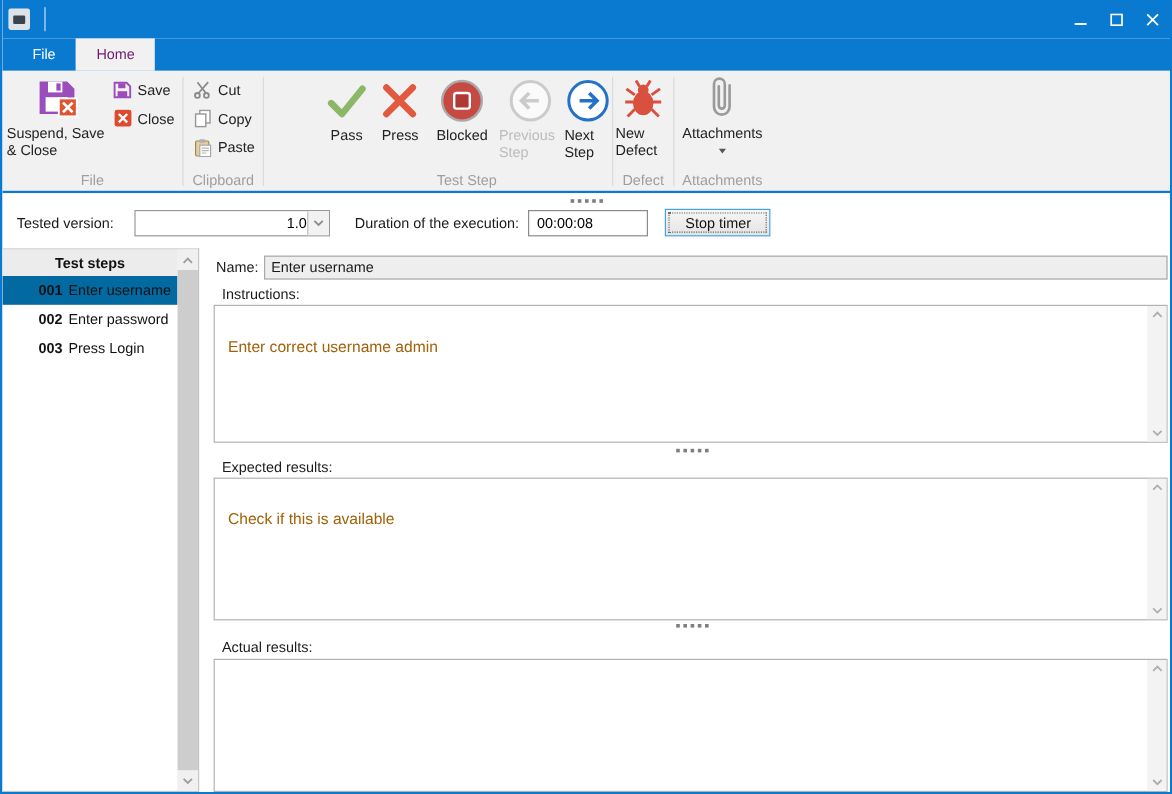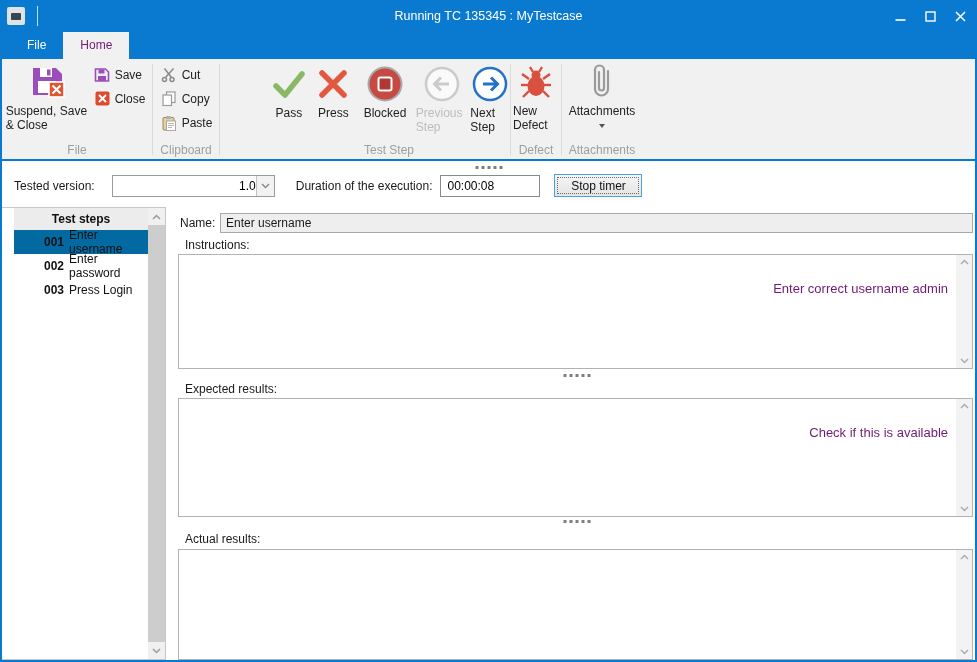--- a/index.html
+++ b/index.html
@@ -44,54 +44,53 @@
   .combo{width:163px;height:22px;margin-left:17px;border:1px solid #9a9a9a;box-sizing:border-box;background:#fff;display:flex;text-align:right;}
   .combo-value{flex:1;font-size:12px;line-height:20px;padding-left:6px;}
   .combo-btn{width:17px;border-left:1px solid #c3c3c3;background:#f2f2f2;display:flex;align-items:center;justify-content:center;}
   .dur-label{margin-left:21px;}
   .dur-input{margin-left:8px;width:100px;height:22px;box-sizing:border-box;border:1px solid #8a8a8a;background:#fff;font-size:12px;line-height:20px;padding-left:6px;}
   .stop-btn{margin-left:14px;width:88px;height:23px;box-sizing:border-box;border:1px solid #4aa0e0;background:linear-gradient(#f6f6f6,#e4e4e4);position:relative;font-size:12px;color:#111;display:flex;align-items:center;justify-content:center;cursor:default;}
   .stop-btn::before{content:"";position:absolute;inset:2px;border:1px dotted #6a6a6a;}
   
   .steps-panel{position:absolute;left:0;top:207px;bottom:0;width:164px;box-sizing:border-box;
     border-top:1px solid #c6c6c6;border-right:1px solid #c6c6c6;border-bottom:1px solid #c6c6c6;display:flex;background:#fff;}
-  .steps-list{flex:1;display:flex;flex-direction:column;padding-left:12px;}
+  .steps-list{flex:1;display:flex;flex-direction:column;}
   .steps-header{height:22px;line-height:22px;background:#ececec;font-size:12px;font-weight:bold;text-align:center;color:#111;}
   .step-item{height:24px;display:flex;align-items:center;padding-left:30px;font-size:12px;color:#111;cursor:default;}
   .step-item.selected{background:#0369a1;}
   .step-num{font-weight:bold;margin-right:5px;}
   .vscroll{width:17px;background:#f0f0f0;display:flex;flex-direction:column;}
   .vs-btn{height:17px;display:flex;align-items:center;justify-content:center;background:#f0f0f0;}
   .vs-thumb{flex:1;background:#cdcdcd;}
   
   .detail{position:absolute;left:176px;right:0;top:207px;bottom:0;background:#fff;}
   .name-row{position:absolute;top:2px;left:2px;right:2px;height:28px;display:flex;align-items:center;}
   .name-label{width:40px;font-size:12px;color:#1a1a1a;}
   .name-input{flex:1;height:20px;box-sizing:border-box;background:#eeeeee;border:1px solid #a9a9a9;font-size:12px;line-height:18px;padding:0 5px;color:#1a1a1a;}
   .sec-label{position:absolute;left:7px;font-size:12px;color:#1a1a1a;}
   .lbl-inst{top:31px;} .lbl-exp{top:175px;} .lbl-act{top:325px;}
   .tbox{position:absolute;left:0;right:2px;box-sizing:border-box;border:1px solid #b2b2b2;background:#fff;display:flex;}
   .box-inst{top:47px;height:115px;} .box-exp{top:191px;height:119px;} .box-act{top:342px;bottom:0;}
-  .ta-text{flex:1;padding:26px 8px 8px 11px;font-size:13px;color:#701a75;white-space:pre-wrap;overflow:hidden;text-align:right;}
+  .ta-text{flex:1;padding:26px 8px 8px 11px;font-size:13px;color:#a16207;white-space:pre-wrap;overflow:hidden;}
   .ta-scroll{width:16px;background:#f3f3f3;display:flex;flex-direction:column;justify-content:space-between;align-items:center;padding:4px 0;}
   .grip-mid{position:absolute;left:50%;transform:translateX(-50%);}
   .grip1{top:167px;} .grip2{top:313px;}
   svg{display:block;}
 </style>
 </head>
 <body>
 
 <div class="window">
 
   <div class="titlebar">
     <div class="app-icon">
         <span></span>
       </div>
     <div class="tb-sep"></div>
-    <div class="tb-title">Running TC 135345 : MyTestcase</div>
     <div class="tb-controls">
       <div class="tb-btn">
         <svg width="11" height="11" viewBox="0 0 11 11">
             <rect x="0.5" y="8.2" width="10" height="1.6" fill="#fff"></rect>
           </svg>
       </div>
       <div class="tb-btn">
         <svg width="11" height="11" viewBox="0 0 11 11">
             <rect x="1" y="1" width="9" height="9" fill="none" stroke="#fff" stroke-width="1.4"></rect>
           </svg>

